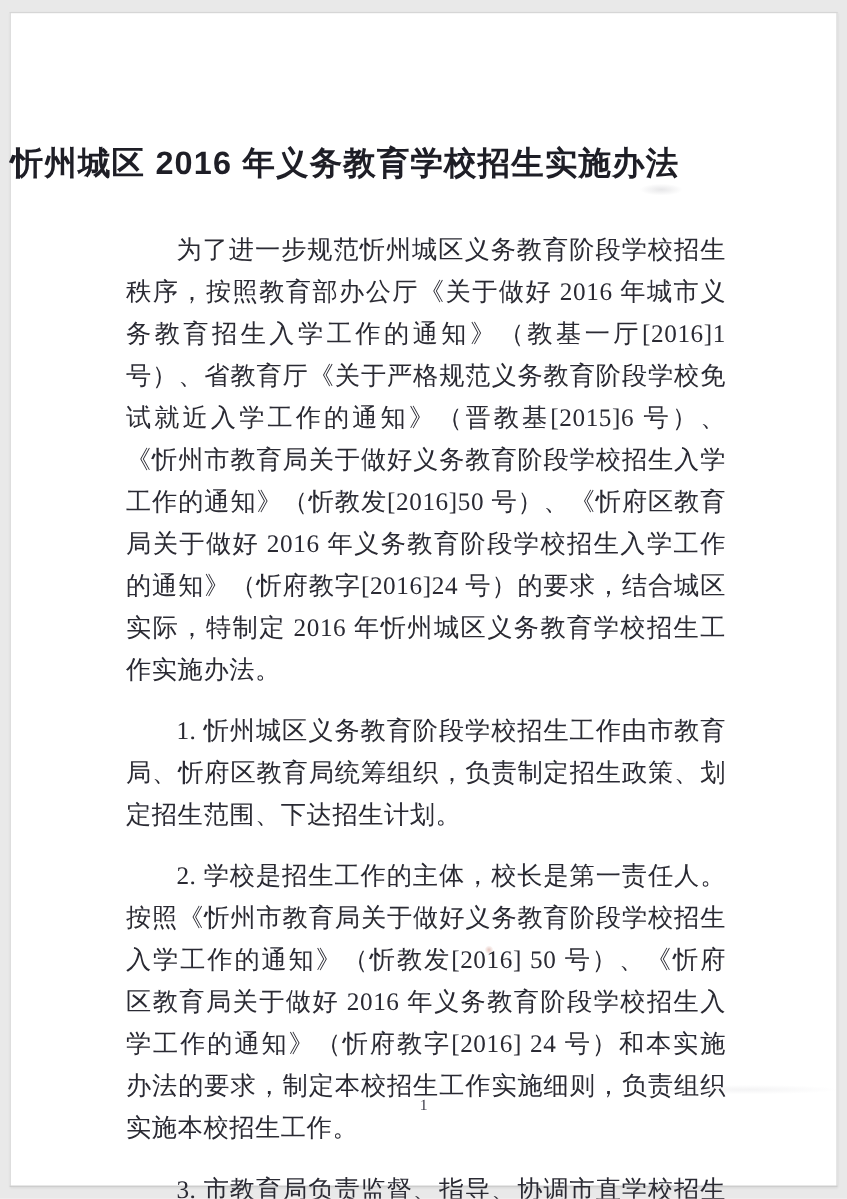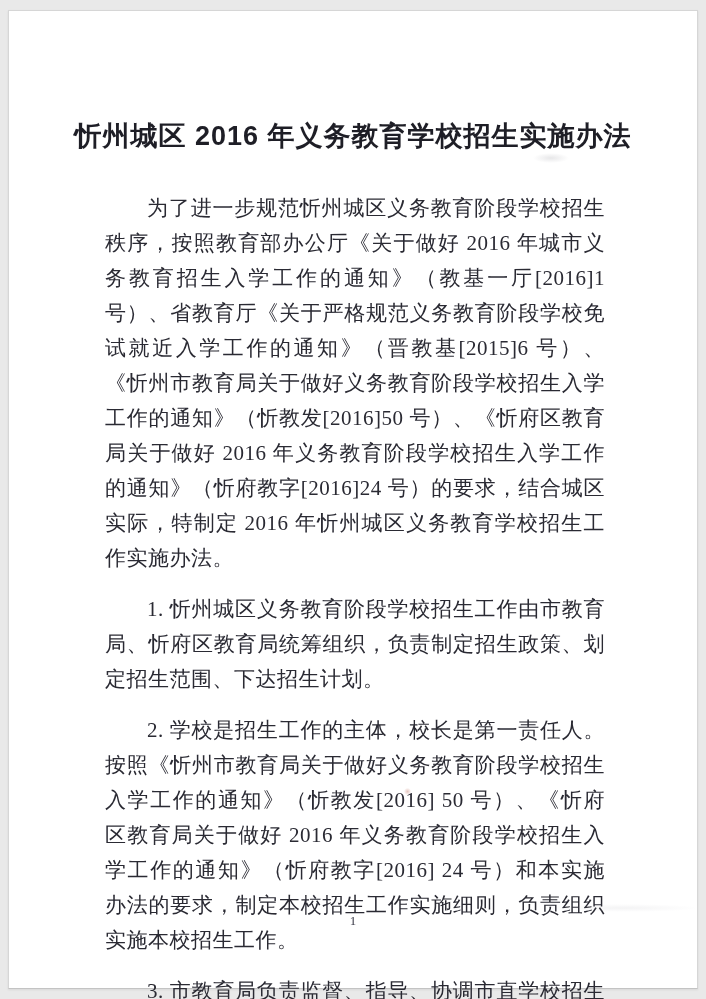--- a/index.html
+++ b/index.html
@@ -22,21 +22,20 @@
     height: 979px;
     background: #ffffff;
     border: 1px solid #d6d6d6;
     border-bottom-color: #c3c3c3;
     box-sizing: border-box;
     box-shadow: 0 1px 2px rgba(0,0,0,0.08);
   }
   .doc-title {
     margin: 0;
     padding-top: 104px;
-    text-align: center;
     font-family: "Liberation Sans", sans-serif;
     font-weight: bold;
     font-size: 27px;
     line-height: 42px;
     color: #1e1e26;
     letter-spacing: 1px;
   }
   .content {
     margin: 34px 76px 0 80px;
     color: #2a2a33;

